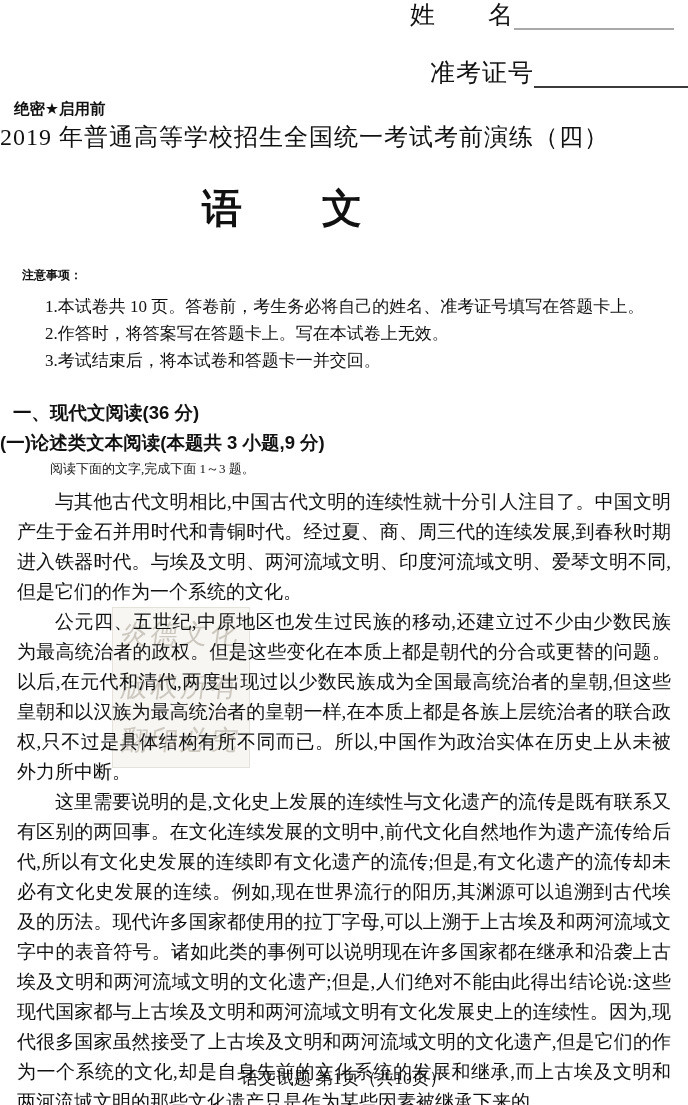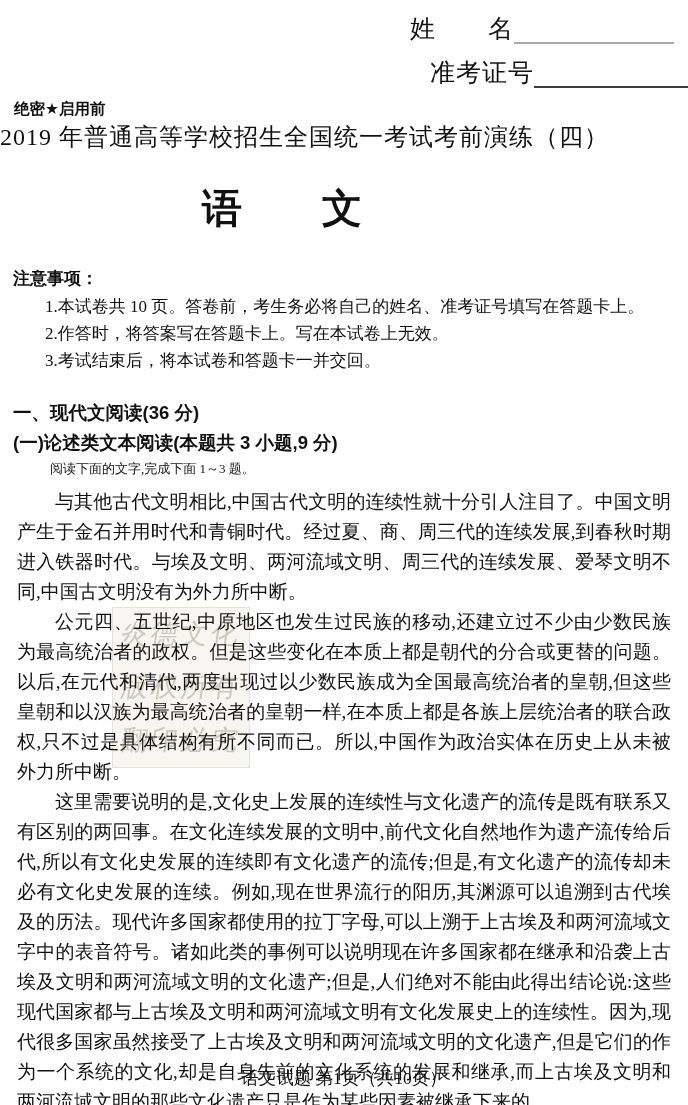--- a/index.html
+++ b/index.html
@@ -48,21 +48,21 @@
   .field-row {
     position: absolute;
     left: 410px;
     width: 264px;
     display: flex;
     align-items: flex-end;
     font-size: 25px;
     line-height: 30px;
     white-space: nowrap;
   }
-  .field-row.name-row { top: 14px; text-align: right; }
+  .field-row.name-row { top: 0; text-align: right; }
   .field-row.ticket-row { top: 58px; margin-left: 20px; }
   .field-label { letter-spacing: 1px; }
   .field-line { flex: 1; height: 28px; }
   .field-line.light { border-bottom: 2px solid #a9a9a9; }
   .field-line.dark { border-bottom: 2px solid #3c3c3c; }
   .secrecy {
     position: absolute;
     top: 99px; left: 14px;
     font-family: "Liberation Sans", "DejaVu Sans", sans-serif;
     font-weight: 700;
@@ -80,43 +80,43 @@
     position: absolute;
     top: 181px; left: 0; width: 564px;
     text-align: center;
     font-family: "Liberation Sans", "DejaVu Sans", sans-serif;
     font-weight: 700;
     font-size: 40px;
     white-space: nowrap;
   }
   .notice-heading {
     position: absolute;
-    top: 267px; left: 13px;
-    font-family: "Liberation Sans", "DejaVu Sans", sans-serif;
-    font-weight: 700;
-    font-size: 17px;
+    top: 267px; left: 22px;
+    font-family: "Liberation Sans", "DejaVu Sans", sans-serif;
+    font-weight: 700;
+    font-size: 12px;
   }
   .notice-list {
     position: absolute;
     top: 293px; left: 45px; right: 8px;
     font-size: 17px;
     line-height: 27px;
   }
   .notice-item { white-space: nowrap; }
   .section-heading {
     position: absolute;
     top: 400px; left: 13px;
     font-family: "Liberation Sans", "DejaVu Sans", sans-serif;
     font-weight: 700;
     font-size: 18.5px;
     white-space: nowrap;
   }
   .sub-heading {
     position: absolute;
-    top: 430px; left: 13px;
+    top: 430px; left: 0;
     font-family: "Liberation Sans", "DejaVu Sans", sans-serif;
     font-weight: 700;
     font-size: 18.5px;
     white-space: nowrap;
     text-align: center;
   }
   .instruction {
     position: absolute;
     top: 460px; left: 50px;
     font-size: 13px;
@@ -181,21 +181,21 @@
       <div class="notice-item">3.考试结束后，将本试卷和答题卡一并交回。</div>
     </div>
 
     <div class="section-heading">一、现代文阅读(36 分)</div>
 
     <div class="sub-heading">(一)论述类文本阅读(本题共 3 小题,9 分)</div>
 
     <div class="instruction">阅读下面的文字,完成下面 1～3 题。</div>
 
     <div class="body-text">
-      <p>与其他古代文明相比,中国古代文明的连续性就十分引人注目了。中国文明产生于金石并用时代和青铜时代。经过夏、商、周三代的连续发展,到春秋时期进入铁器时代。与埃及文明、两河流域文明、周三代的连续发展、爱琴文明不同,中国古文明没有为外力所中断。</p>
+      <p>与其他古代文明相比,中国古代文明的连续性就十分引人注目了。中国文明产生于金石并用时代和青铜时代。经过夏、商、周三代的连续发展,到春秋时期进入铁器时代。与埃及文明、两河流域文明、印度河流域文明、爱琴文明不同,但是它们的作为一个系统的文化。</p>
       <p>公元四、五世纪,中原地区也发生过民族的移动,还建立过不少由少数民族为最高统治者的政权。但是这些变化在本质上都是朝代的分合或更替的问题。以后,在元代和清代,两度出现过以少数民族成为全国最高统治者的皇朝,但这些皇朝和以汉族为最高统治者的皇朝一样,在本质上都是各族上层统治者的联合政权,只不过是具体结构有所不同而已。所以,中国作为政治实体在历史上从未被外力所中断。</p>
       <p>这里需要说明的是,文化史上发展的连续性与文化遗产的流传是既有联系又有区别的两回事。在文化连续发展的文明中,前代文化自然地作为遗产流传给后代,所以有文化史发展的连续即有文化遗产的流传;但是,有文化遗产的流传却未必有文化史发展的连续。例如,现在世界流行的阳历,其渊源可以追溯到古代埃及的历法。现代许多国家都使用的拉丁字母,可以上溯于上古埃及和两河流域文字中的表音符号。诸如此类的事例可以说明现在许多国家都在继承和沿袭上古埃及文明和两河流域文明的文化遗产;但是,人们绝对不能由此得出结论说:这些现代国家都与上古埃及文明和两河流域文明有文化发展史上的连续性。因为,现代很多国家虽然接受了上古埃及文明和两河流域文明的文化遗产,但是它们的作为一个系统的文化,却是自身先前的文化系统的发展和继承,而上古埃及文明和两河流域文明的那些文化遗产只是作为某些因素被继承下来的。</p>
     </div>
 
     <div class="footer">语文试题 第1页（共10页）</div>
 
   </div>
 </div>
 
 </body></html>

